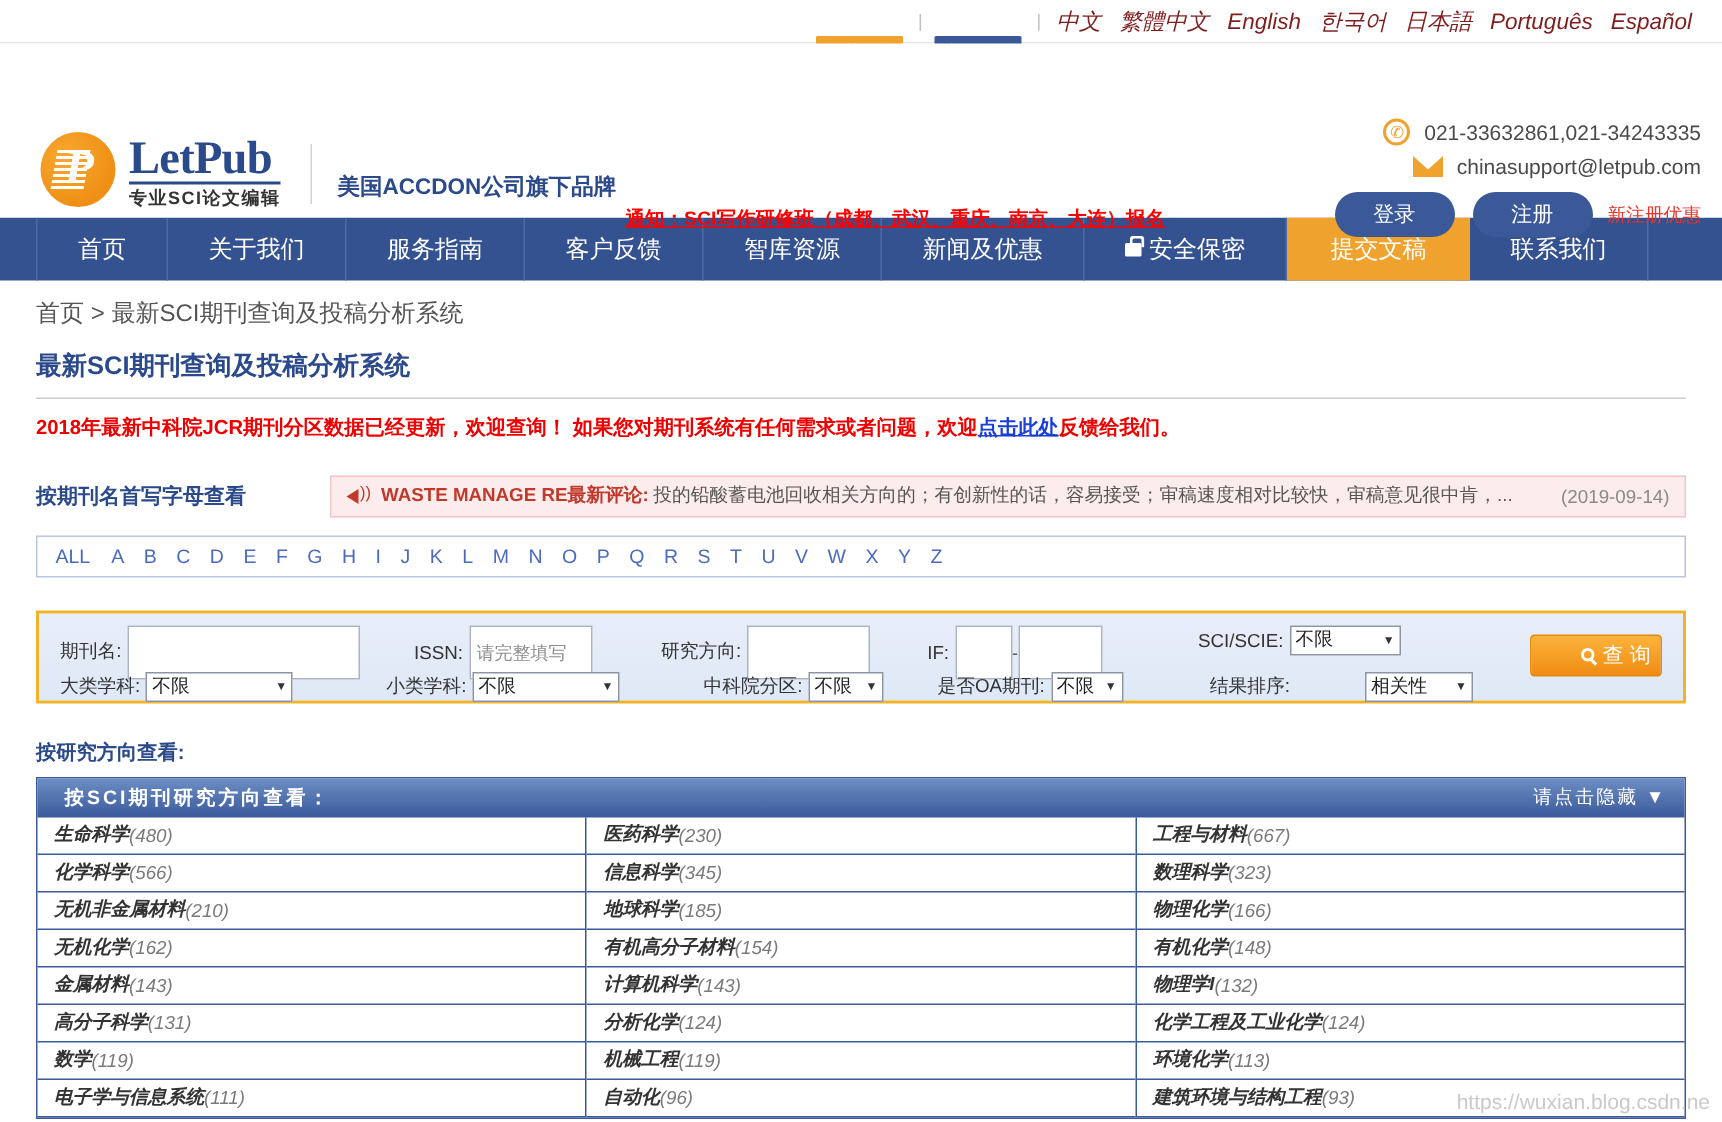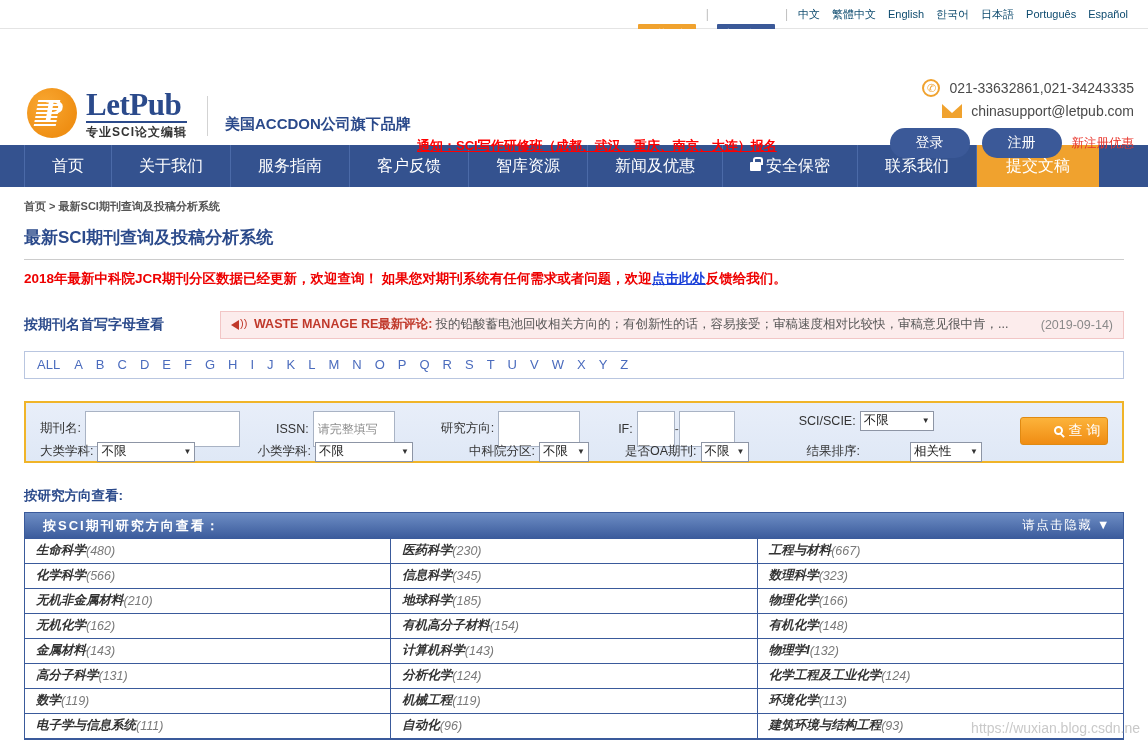--- a/index.html
+++ b/index.html
@@ -19,21 +19,21 @@
     padding-right:14px; gap:0px;
   }
   .tb-pill{
     display:inline-flex; align-items:center; justify-content:center;
     height:19px; padding:0 9px; color:#fff; font-size:10px;
     margin-right:2px; border-radius:1px;margin-top:39px;
   }
   .tb-pill.orange{ background:#f0a22e; }
   .tb-pill.blue{ background:#3b5998; }
   .tb-sep{ color:#bfbfbf; margin:0 8px; font-size:12px;}
-  .tb-link{ color:#0c4a6e; font-size:11px; margin:0 6px; text-decoration:none; white-space:nowrap;}
+  .tb-link{ color:#7f1d1d; font-size:15px; margin:0 6px; text-decoration:none; white-space:nowrap;font-style:italic;}
   .tb-link:first-of-type{margin-left:2px;}
 
   
   .header{
     height:116px; background:#fff; position:relative;
     border-bottom:0; padding:0 14px;
   }
   .logo-wrap{ position:absolute; left:27px; top:59px; display:flex; align-items:flex-end; }
   .logo-badge{
     width:50px;height:50px;border-radius:50%;
@@ -108,21 +108,21 @@
     width:11px;height:9px;background:#fff;border-radius:1px;
     position:relative; margin-right:5px; display:inline-block;
   }
   .lock:before{
     content:"";position:absolute;left:2.5px;top:-5px;width:6px;height:6px;
     border:2px solid #fff;border-bottom:none;border-radius:3px 3px 0 0;
   }
 
   
   .content{ padding:0 24px; }
-  .crumb{ font-size:11px; color:#555; padding:12px 0 0 0;font-weight:bold;}
+  .crumb{ font-size:16px; color:#555; padding:12px 0 0 0;}
   .crumb a{ color:#555; text-decoration:none;}
   .page-title{
     font-size:17px;font-weight:bold;color:#2b4a8b;
     margin:12px 0 10px 0;
   }
   .hr{ height:1px; background:#ccc; margin:0 0 8px 0;}
   .red-notice{
     color:#ee0000;font-size:13.5px;font-weight:bold;
     padding:2px 0 0 0; line-height:1.4;
   }
@@ -285,25 +285,25 @@
     <div class="nav-item">
         <span>智库资源</span>
       </div>
     <div class="nav-item">
         <span>新闻及优惠</span>
       </div>
     <div class="nav-item">
         <span class="lock"></span>
         <span>安全保密</span>
       </div>
-    <div class="nav-item">
-        <span>联系我们</span>
-      </div>
     <div class="nav-item submit">
         <span>提交文稿</span>
+      </div>
+    <div class="nav-item">
+        <span>联系我们</span>
       </div>
   </div>
 
   <div class="content">
 
     <div class="crumb">
       <a>首页</a>
       <span>&gt;</span>
       <span>最新SCI期刊查询及投稿分析系统</span>
     </div>

